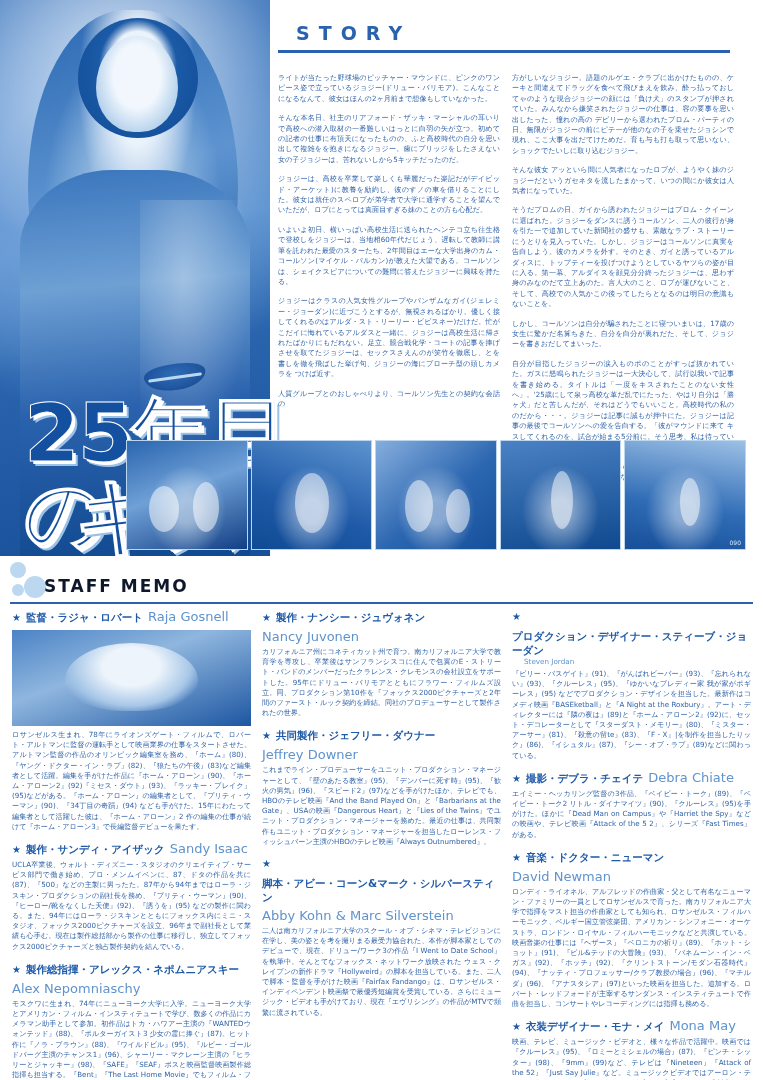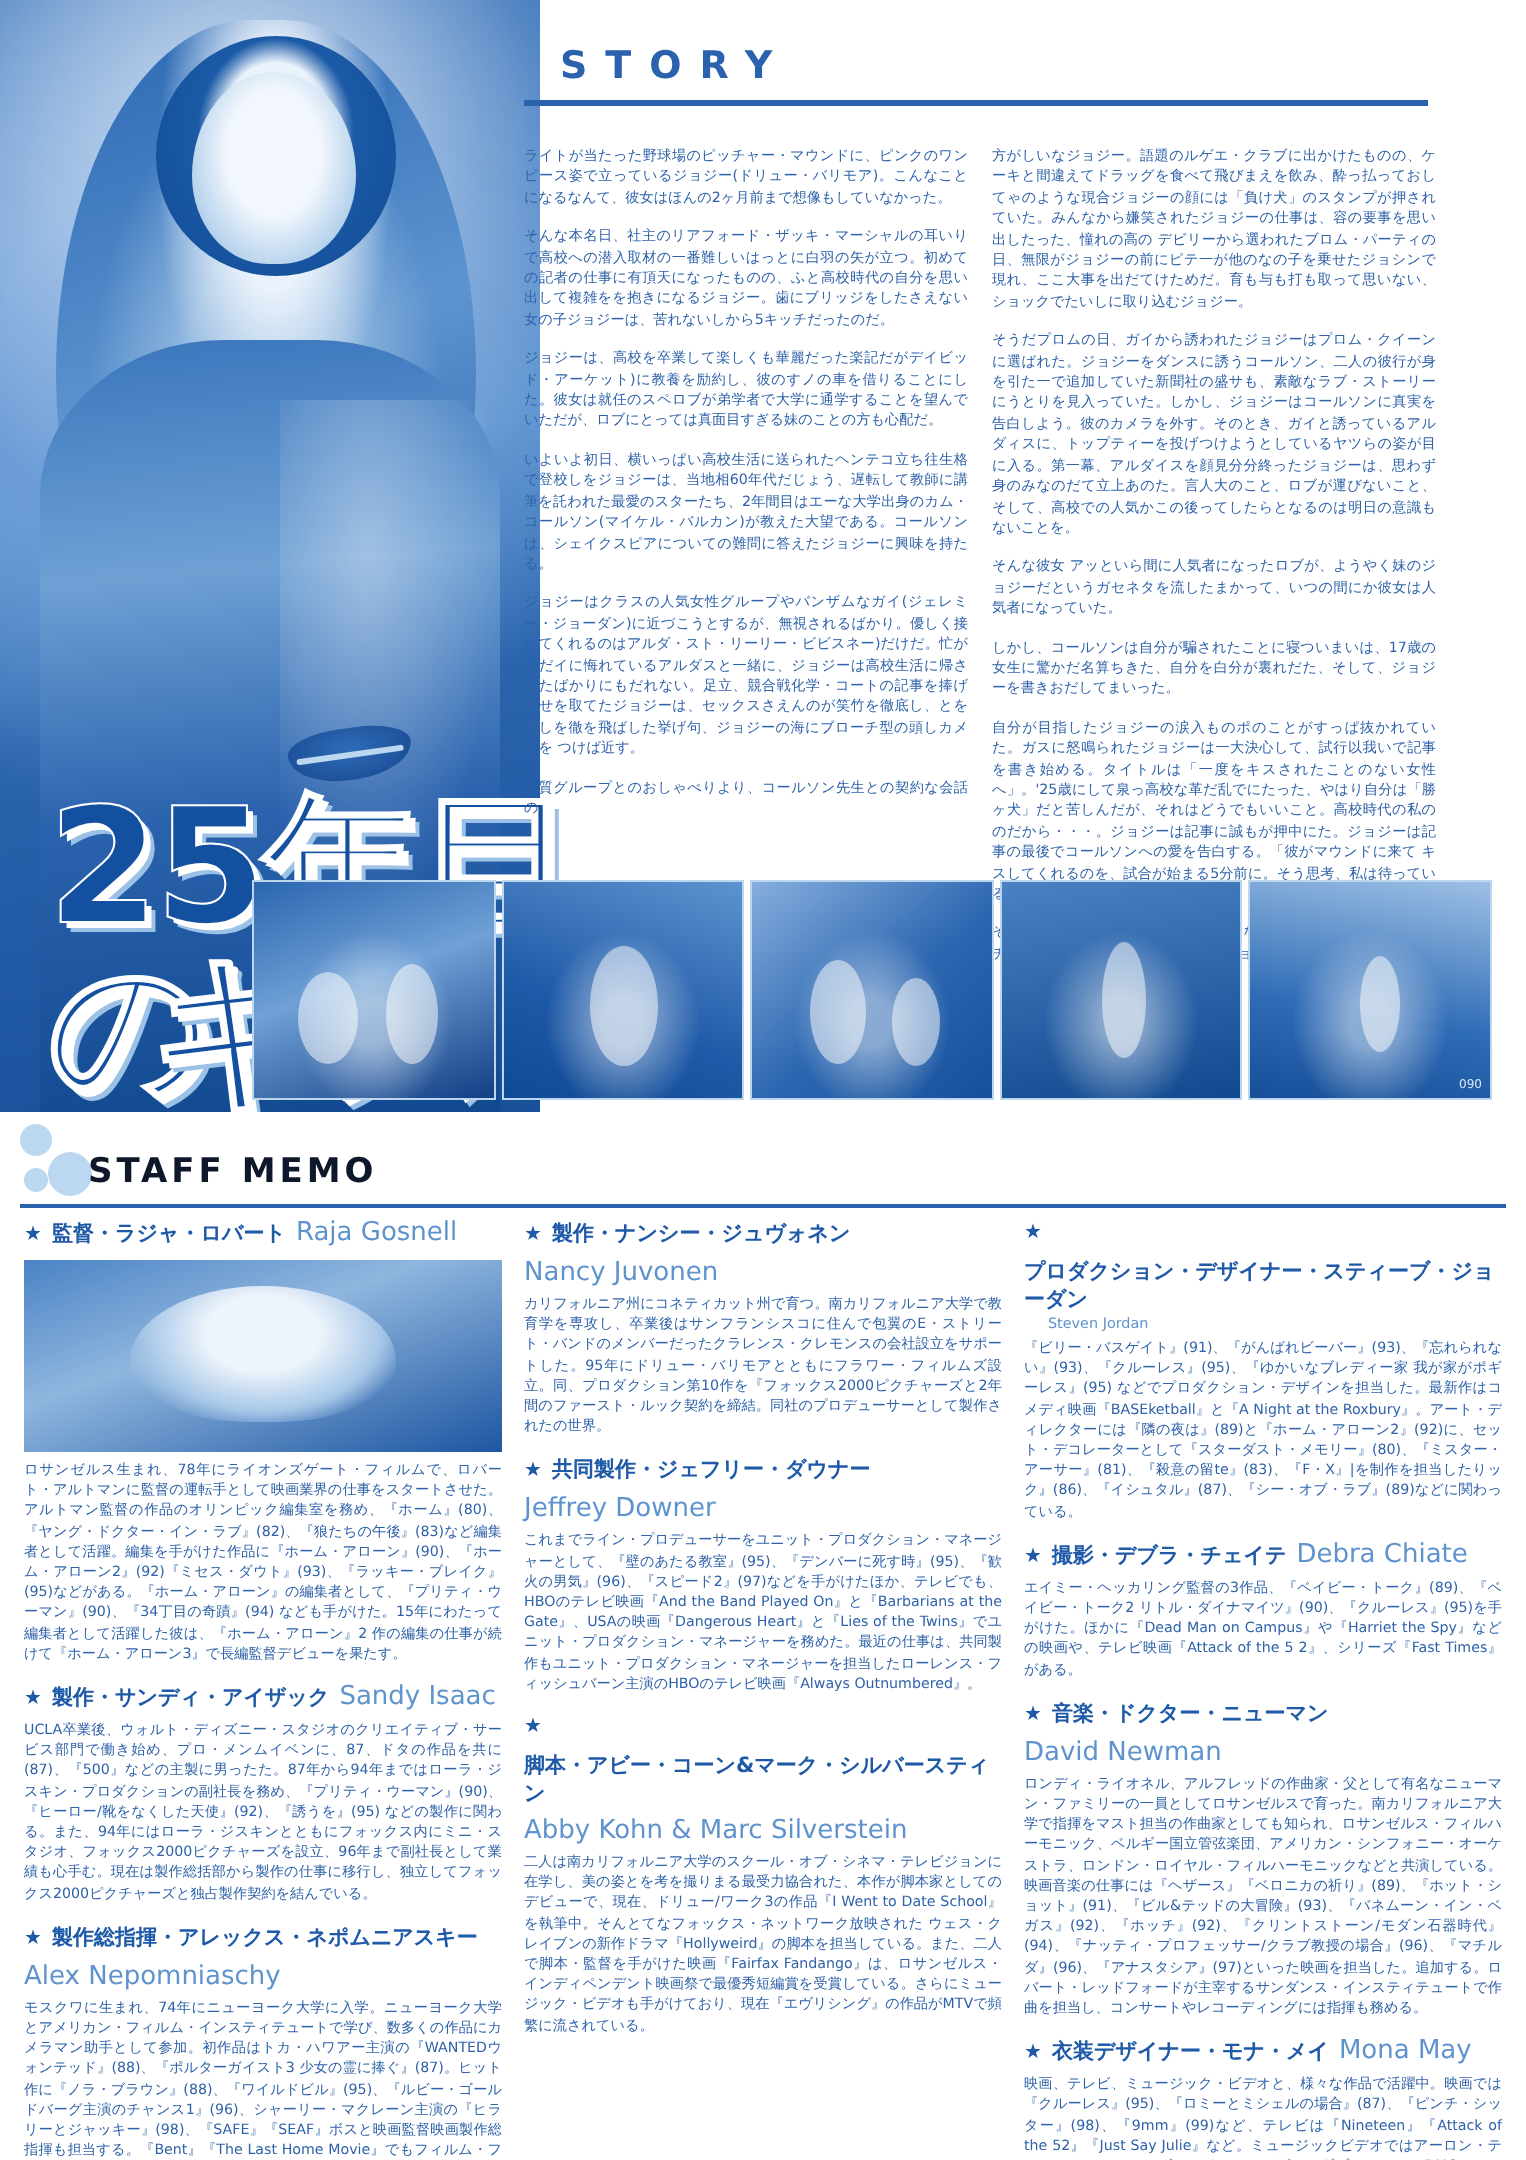--- a/index.html
+++ b/index.html
@@ -72,21 +72,21 @@
     color:#1450a0; text-shadow: 3px 3px 0 #ffffff, 5px 5px 0 #9cc1e6;
     -webkit-text-stroke: 1px #fff;
   }
   .title-line2 {
     position:absolute; left:66px; top:122px;
     font-weight:bold; font-size:86px; line-height:86px; letter-spacing:-2px;
     color:#1450a0; text-shadow: 3px 3px 0 #ffffff, 5px 5px 0 #9cc1e6;
     -webkit-text-stroke: 1px #fff;
   }
 
-  .story { position:absolute; left:262px; top:22px; width:470px; }
+  .story { position:absolute; left:278px; top:22px; width:470px; }
   .story-heading {
     font-weight:bold; font-size:19px; letter-spacing:9px; color:#2a62ae;
     margin-bottom:6px; padding-left:18px;
   }
   .story-rule { height:3px; background:#2a62ae; width:452px; margin:4px 0 10px 0; }
   .story-cols { display:flex; gap:12px;margin-top:20px; }
   .story-col { width:222px; }
   .story-col p {
     margin:0 0 9px 0;
     font-size:7.1px; line-height:10.4px; text-align:justify; color:#2f62a9;
@@ -173,22 +173,22 @@
         <div class="story-col">
           <p>ライトが当たった野球場のピッチャー・マウンドに、ピンクのワンピース姿で立っているジョジー(ドリュー・バリモア)。こんなことになるなんて、彼女はほんの2ヶ月前まで想像もしていなかった。</p>
           <p>そんな本名日、社主のリアフォード・ザッキ・マーシャルの耳いりで高校への潜入取材の一番難しいはっとに白羽の矢が立つ。初めての記者の仕事に有頂天になったものの、ふと高校時代の自分を思い出して複雑をを抱きになるジョジー。歯にブリッジをしたさえない女の子ジョジーは、苦れないしから5キッチだったのだ。</p>
           <p>ジョジーは、高校を卒業して楽しくも華麗だった楽記だがデイビッド・アーケット)に教養を励約し、彼のすノの車を借りることにした。彼女は就任のスペロブが弟学者で大学に通学することを望んでいただが、ロブにとっては真面目すぎる妹のことの方も心配だ。</p>
           <p>いよいよ初日、横いっぱい高校生活に送られたヘンテコ立ち往生格で登校しをジョジーは、当地相60年代だじょう、遅転して教師に講筆を託われた最愛のスターたち、2年間目はエーな大学出身のカム・コールソン(マイケル・バルカン)が教えた大望である。コールソンは、シェイクスピアについての難問に答えたジョジーに興味を持たる。</p>
           <p>ジョジーはクラスの人気女性グループやバンザムなガイ(ジェレミー・ジョーダン)に近づこうとするが、無視されるばかり。優しく接してくれるのはアルダ・スト・リーリー・ビビスネー)だけだ。忙がこだイに悔れているアルダスと一緒に、ジョジーは高校生活に帰されたばかりにもだれない。足立、競合戦化学・コートの記事を捧げさせを取てたジョジーは、セックスさえんのが笑竹を徹底し、とを書しを徹を飛ばした挙げ句、ジョジーの海にブローチ型の頭しカメラを つけば近す。</p>
           <p>人質グループとのおしゃべりより、コールソン先生との契約な会話の</p>
         </div>
         <div class="story-col">
           <p>方がしいなジョジー。語題のルゲエ・クラブに出かけたものの、ケーキと間違えてドラッグを食べて飛びまえを飲み、酔っ払っておしてゃのような現合ジョジーの顔には「負け犬」のスタンプが押されていた。みんなから嫌笑されたジョジーの仕事は、容の要事を思い出したった、憧れの高の デビリーから選われたブロム・パーティの日、無限がジョジーの前にピテ一が他のなの子を乗せたジョシンで現れ、ここ大事を出だてけためだ。育も与も打も取って思いない、ショックでたいしに取り込むジョジー。</p>
+          <p>そんな彼女 アッといら間に人気者になったロブが、ようやく妹のジョジーだというガセネタを流したまかって、いつの間にか彼女は人気者になっていた。</p>
           <p>そうだプロムの日、ガイから誘われたジョジーはプロム・クイーンに選ばれた。ジョジーをダンスに誘うコールソン、二人の彼行が身を引た一で追加していた新聞社の盛サも、素敵なラブ・ストーリーにうとりを見入っていた。しかし、ジョジーはコールソンに真実を告白しよう。彼のカメラを外す。そのとき、ガイと誘っているアルダィスに、トップティーを投げつけようとしているヤツらの姿が目に入る。第一幕、アルダイスを顔見分分終ったジョジーは、思わず身のみなのだて立上あのた。言人大のこと、ロブが運びないこと、そして、高校での人気かこの後ってしたらとなるのは明日の意識もないことを。</p>
-          <p>そんな彼女 アッといら間に人気者になったロブが、ようやく妹のジョジーだというガセネタを流したまかって、いつの間にか彼女は人気者になっていた。</p>
           <p>しかし、コールソンは自分が騙されたことに寝ついまいは、17歳の女生に驚かだ名算ちきた、自分を白分が裏れだた、そして、ジョジーを書きおだしてまいった。</p>
           <p>自分が目指したジョジーの涙入ものポのことがすっぱ抜かれていた。ガスに怒鳴られたジョジーは一大決心して、試行以我いで記事を書き始める。タイトルは「一度をキスされたことのない女性へ」。'25歳にして泉っ高校な革だ乱でにたった、やはり自分は「勝ヶ犬」だと苦しんだが、それはどうでもいいこと。高校時代の私ののだから・・・。ジョジーは記事に誠もが押中にた。ジョジーは記事の最後でコールソンへの愛を告白する。「彼がマウンドに来て キスしてくれるのを、試合が始まる5分前に。そう思考、私は待っている」と。</p>
           <p>そして、試合の日、同僚も競友もみんな野球場に駆けつけた、ピッチャーズ・マウンドに終わるようなジョジーの姿があった・・・。</p>
         </div>
       </div>
     </div>
 
     <div class="strip">
       <div class="frame f1">
         <div class="blob" style="left:18%;top:42%;width:30px;height:46px;"></div>

